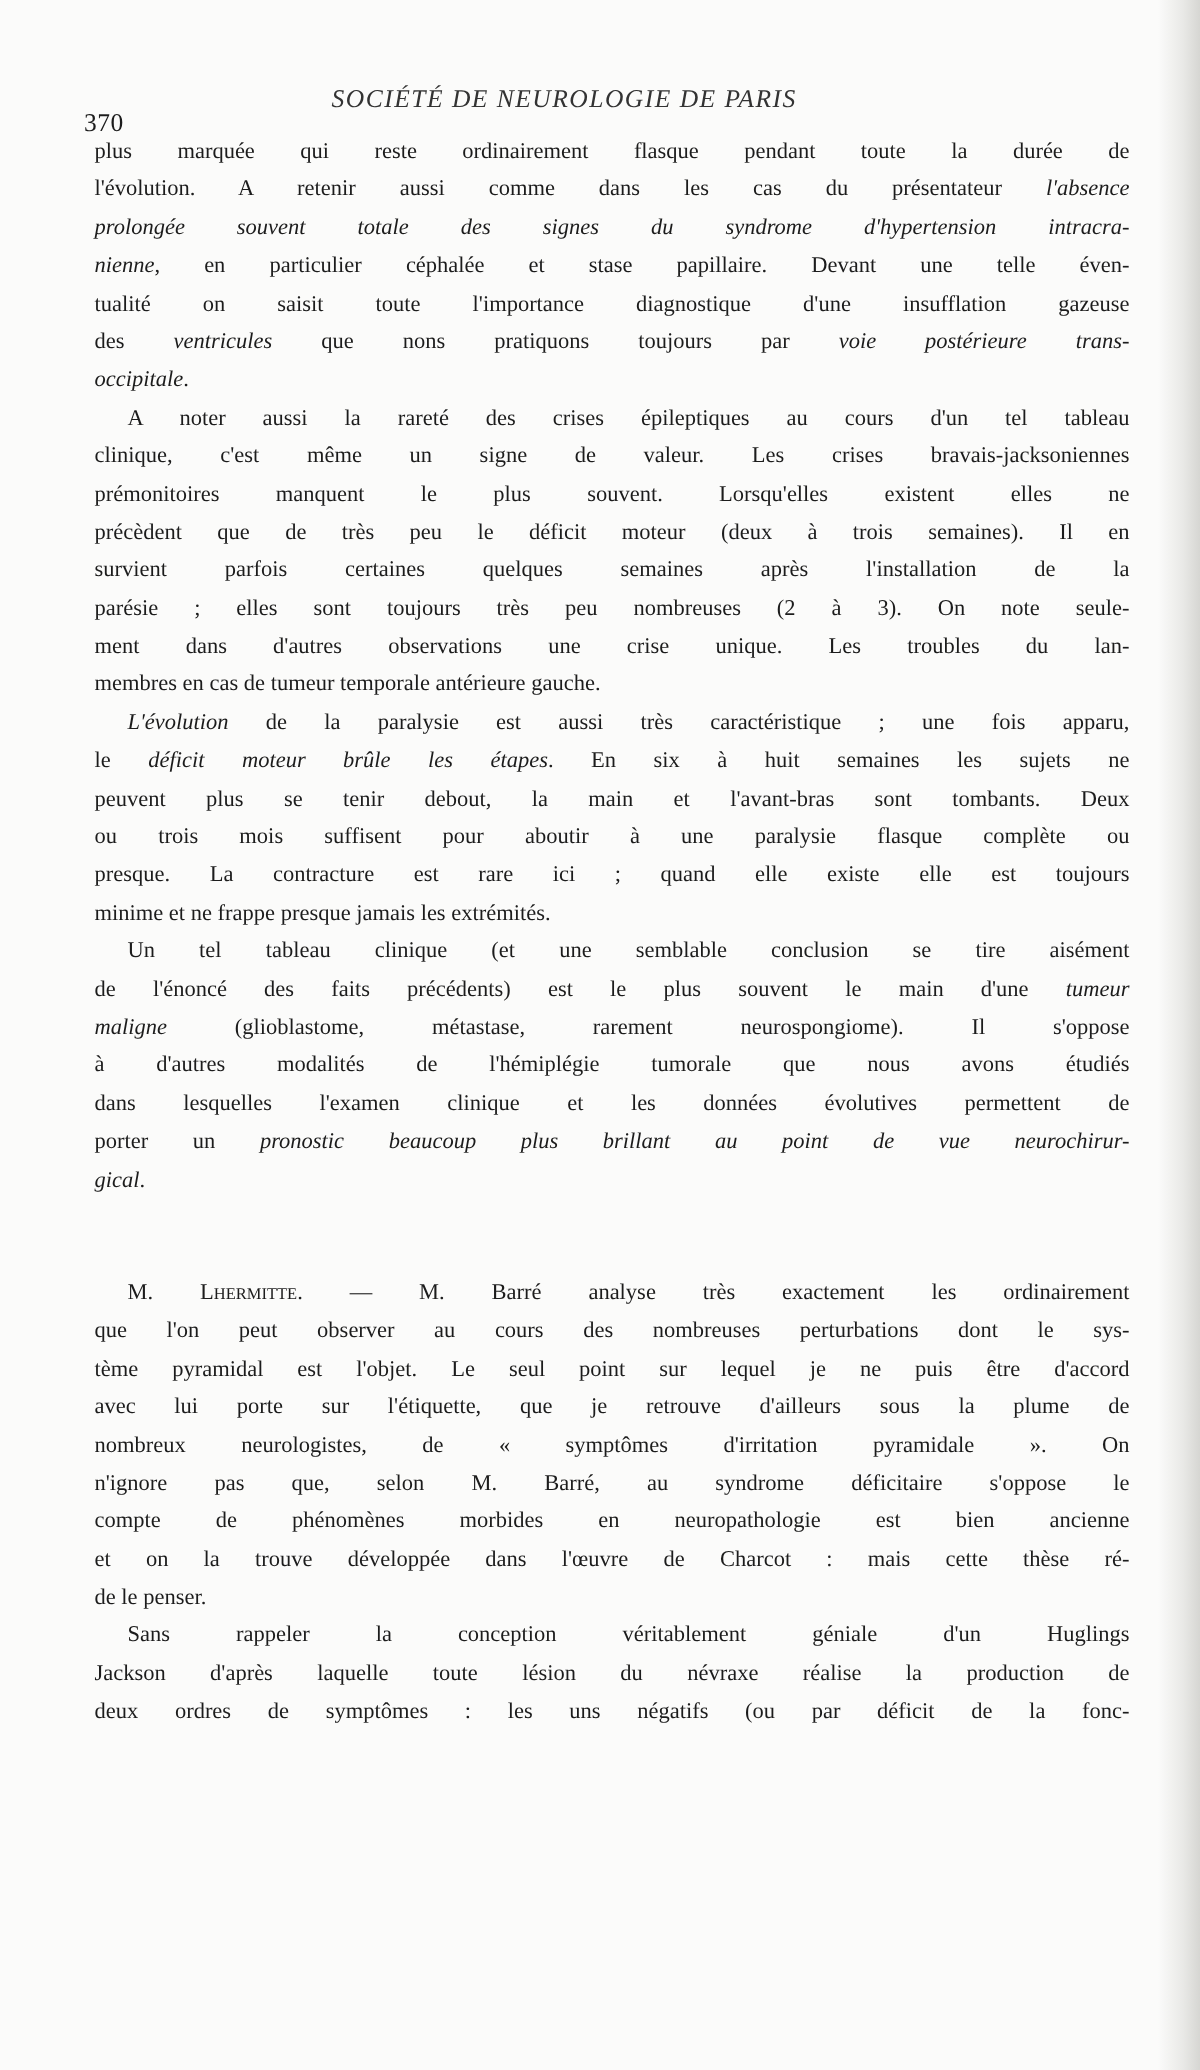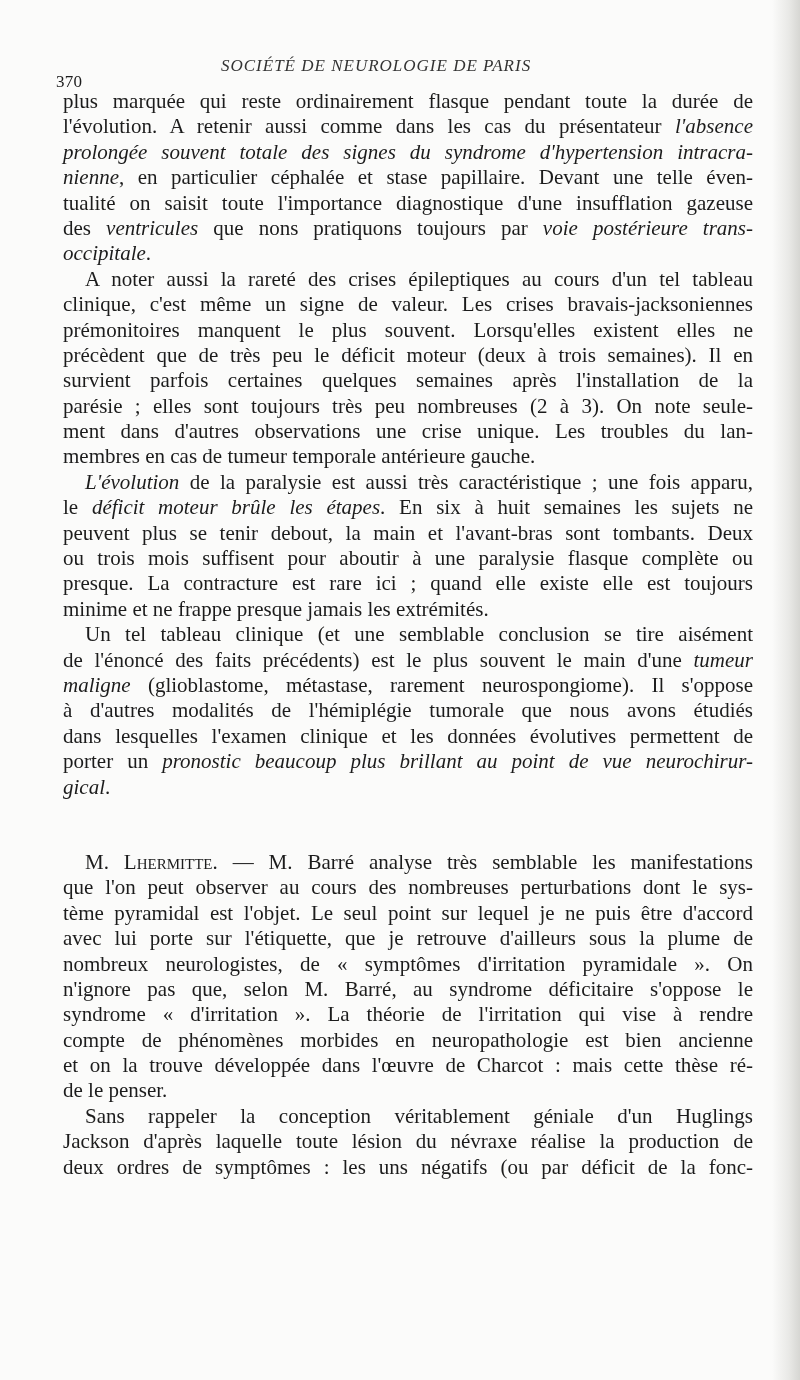--- a/index.html
+++ b/index.html
@@ -42,21 +42,21 @@
       top: 0;
       font-style: italic;
       letter-spacing: 1px;
       color: #333;
     }
     .text-block {
       position: absolute;
       left: 63px;
       top: 89px;
       width: 690px;
-      font-size: 21px;
+      font-size: 15px;
       line-height: 25.4px;
     }
     .line {
       display: block;
       white-space: nowrap;
       height: 25.4px;
       text-align: justify;
       text-align-last: justify;
     }
     .line.last {
@@ -113,27 +113,26 @@
       <span class="line indent"><span>Un tel tableau clinique (et une semblable conclusion se tire aisément</span></span>
       <span class="line"><span>de l'énoncé des faits précédents) est le plus souvent le main d'une </span><em>tumeur</em></span>
       <span class="line"><em>maligne</em><span> (glioblastome, métastase, rarement neurospongiome). Il s'oppose</span></span>
       <span class="line"><span>à d'autres modalités de l'hémiplégie tumorale que nous avons étudiés</span></span>
       <span class="line"><span>dans lesquelles l'examen clinique et les données évolutives permettent de</span></span>
       <span class="line"><span>porter un </span><em>pronostic beaucoup plus brillant au point de vue neurochirur-</em></span>
       <span class="line last"><em>gical</em><span>.</span></span>
     </div>
     <div class="gap"></div>
     <div>
-      <span class="line indent"><span>M. </span><span class="sc">Lhermitte</span><span>. — M. Barré analyse très semblable les manifestations</span></span>
+      <span class="line indent"><span>M. </span><span class="sc">Lhermitte</span><span>. — M. Barré analyse très exactement les ordinairement</span></span>
       <span class="line"><span>que l'on peut observer au cours des nombreuses perturbations dont le sys-</span></span>
       <span class="line"><span>tème pyramidal est l'objet. Le seul point sur lequel je ne puis être d'accord</span></span>
       <span class="line"><span>avec lui porte sur l'étiquette, que je retrouve d'ailleurs sous la plume de</span></span>
       <span class="line"><span>nombreux neurologistes, de « symptômes d'irritation pyramidale ». On</span></span>
       <span class="line"><span>n'ignore pas que, selon M. Barré, au syndrome déficitaire s'oppose le</span></span>
-      <span class="line"><span>syndrome « d'irritation ». La théorie de l'irritation qui vise à rendre</span></span>
       <span class="line"><span>compte de phénomènes morbides en neuropathologie est bien ancienne</span></span>
       <span class="line"><span>et on la trouve développée dans l'œuvre de Charcot : mais cette thèse ré-</span></span>
       <span class="line last"><span>de le penser.</span></span>
     </div>
     <div>
       <span class="line indent"><span>Sans rappeler la conception véritablement géniale d'un Huglings</span></span>
       <span class="line"><span>Jackson d'après laquelle toute lésion du névraxe réalise la production de</span></span>
       <span class="line"><span>deux ordres de symptômes : les uns négatifs (ou par déficit de la fonc-</span></span>
     </div>
   </div>

